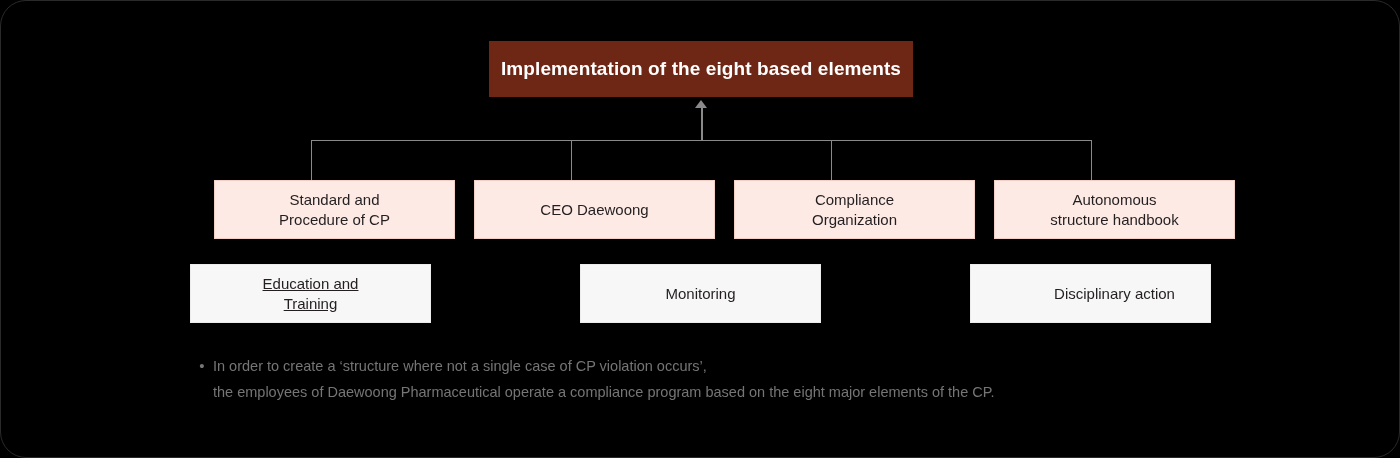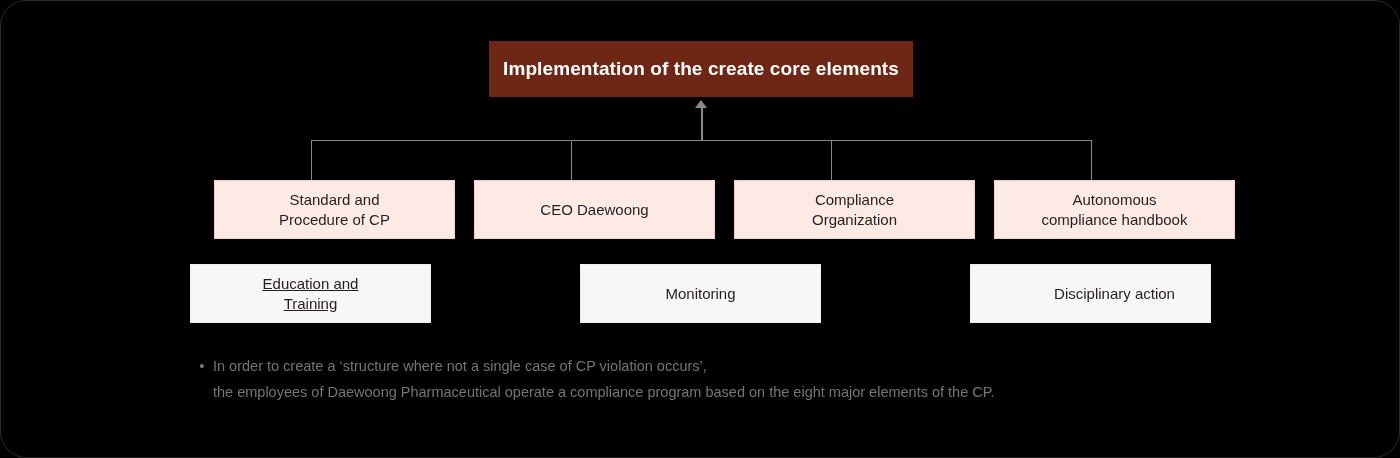--- a/index.html
+++ b/index.html
@@ -131,21 +131,21 @@
     line-height: 26px;
     white-space: pre-line;
   }
 </style>
 </head>
 <body>
 
 <div id="canvas">
 
   <div id="header-box">
-    <span class="title">Implementation of the create core elements</span>
+    <span class="title">Implementation of the eight based elements</span>
   </div>
 
   <div id="arrow-head"></div>
   <div id="arrow-stem"></div>
 
   <div class="conn-h" style="left:310px; top:139px; width:780px;"></div>
   <div class="conn-v" style="left:310px; top:139px; height:41px;"></div>
   <div class="conn-v" style="left:570px; top:139px; height:41px;"></div>
   <div class="conn-v" style="left:830px; top:139px; height:41px;"></div>
   <div class="conn-v" style="left:1090px; top:139px; height:41px;"></div>
@@ -157,21 +157,21 @@
     </div>
     <div class="elem-box pink">
       <span class="label" style="white-space: pre-line;">CEO Daewoong</span>
     </div>
     <div class="elem-box pink">
       <span class="label" style="white-space: pre-line;">Compliance
 Organization</span>
     </div>
     <div class="elem-box pink">
       <span class="label" style="white-space: pre-line;">Autonomous
-compliance handbook</span>
+structure handbook</span>
     </div>
   </div>
 
   <div class="row" id="row-secondary">
     <div class="elem-box plain">
       <span class="label" style="white-space: pre-line; text-decoration: underline;">Education and
 Training</span>
     </div>
     <div class="elem-box plain">
       <span class="label" style="white-space: pre-line;">Monitoring</span>

